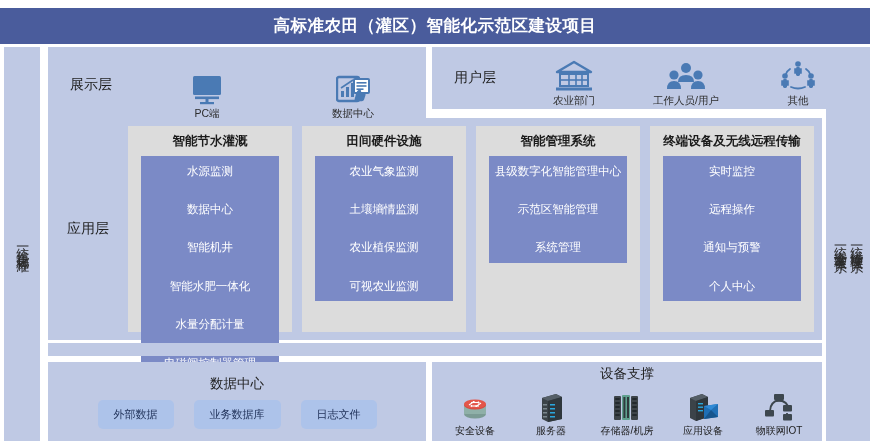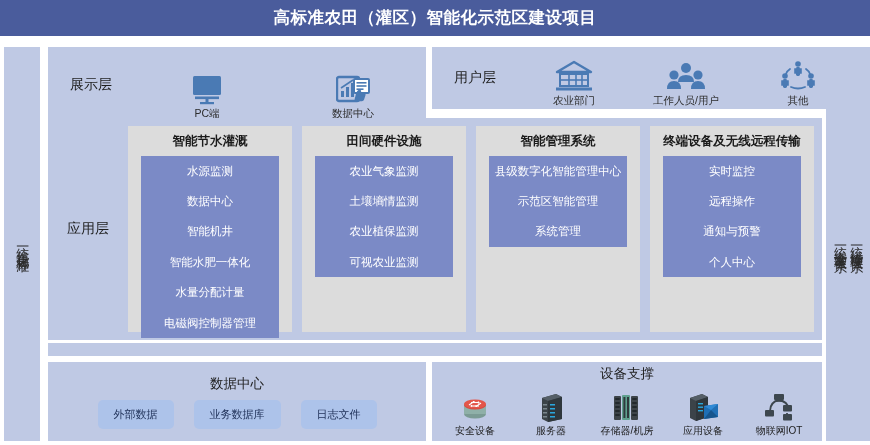--- a/index.html
+++ b/index.html
@@ -6,21 +6,21 @@
   body{
     width:870px;height:445px;overflow:hidden;
     background:#ffffff;
     font-family:"Liberation Sans","DejaVu Sans",sans-serif;
     color:#262626;
   }
   .page{position:relative;width:870px;height:445px;}
 
   
   .titlebar{
-    position:absolute;left:0;top:0;width:870px;height:36px;
+    position:absolute;left:0;top:8px;width:870px;height:36px;
     background:#4a5c9c;display:flex;align-items:center;justify-content:center;
   }
   .titlebar .t{
     color:#ffffff;font-size:16.5px;font-weight:bold;letter-spacing:.5px;
   }
 
   
   .sideband{
     position:absolute;background:#bfc9e4;
     display:flex;align-items:center;justify-content:center;
@@ -55,21 +55,21 @@
   .group{
     background:#dcdcdc;flex:1;display:flex;flex-direction:column;align-items:center;
     padding:8px 4px 10px;box-sizing:border-box;
   }
   .group-title{
     font-size:12.5px;font-weight:bold;color:#1b1b1b;text-align:center;line-height:1.25;
     margin-bottom:6px;
   }
   .group-card{
     background:#7b8ac6;width:88%;padding:6px 4px;box-sizing:border-box;
-    display:flex;flex-direction:column;align-items:center;gap:12px;
+    display:flex;flex-direction:column;align-items:center;gap:20px;
   }
   .group-card .item{
     color:#ffffff;font-size:11.5px;text-align:center;line-height:1.25;padding:2px 0;
   }
 
   
   #band-sep{left:48px;top:343px;width:774px;height:13px;}
 
   
   #row-data{left:48px;top:362px;width:378px;height:79px;

